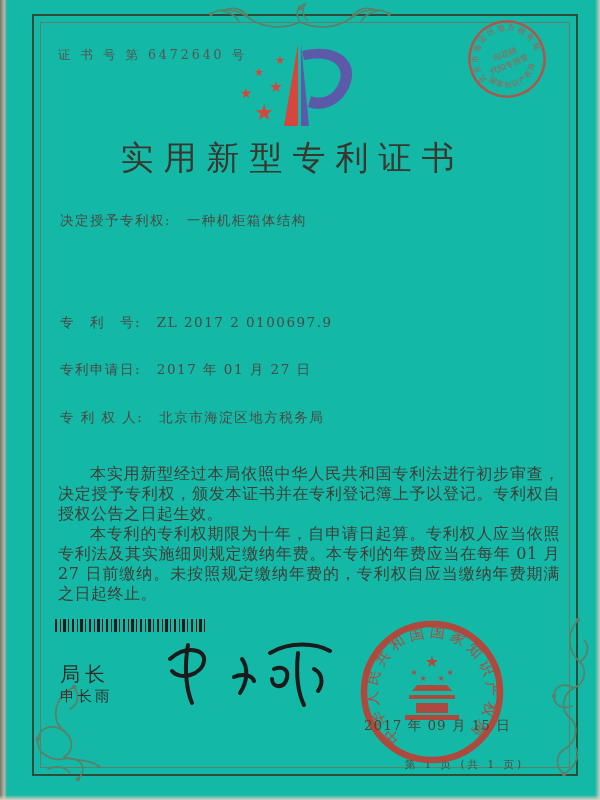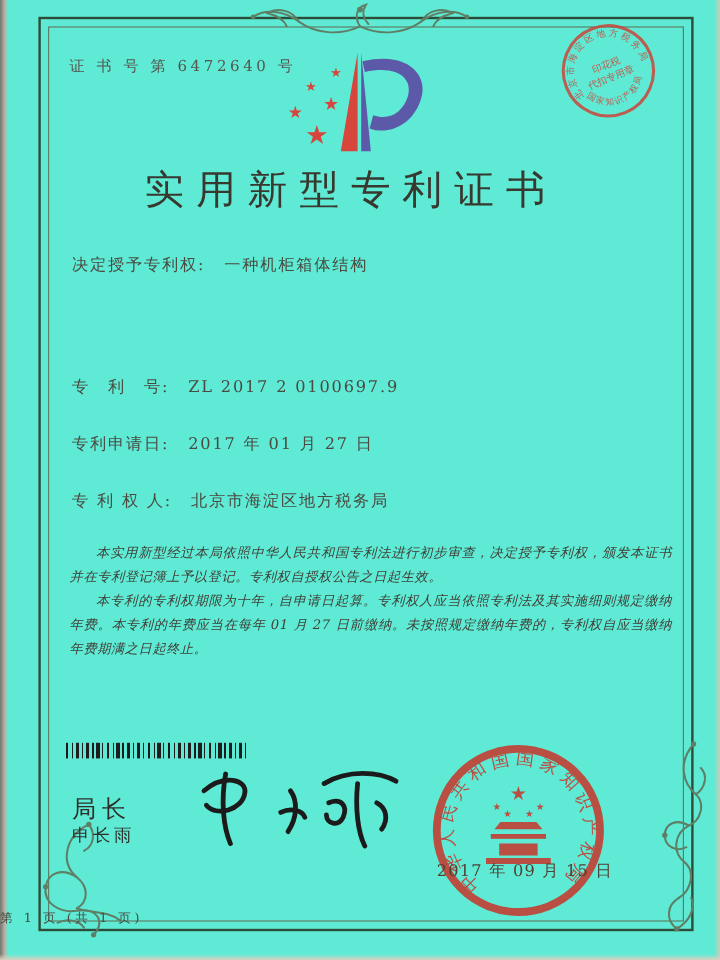--- a/index.html
+++ b/index.html
@@ -1,18 +1,18 @@
 <!DOCTYPE html>
 <html><head>
 <meta charset="utf-8">
 <style>
   html,body{margin:0;padding:0;}
   .page{
     position:relative; width:600px; height:800px; overflow:hidden;
-    background:#5eead4;
+    background:#14b8a6;
     font-family:"DejaVu Serif", serif;
     color:#3f3e36;
   }
   
   .scan-edge-left{position:absolute;left:0;top:0;width:7px;height:800px;
     background:linear-gradient(90deg,#74746c,#b9b6aa 60%,rgba(185,182,170,0));}
   .scan-edge-right{position:absolute;right:0;top:0;width:5px;height:800px;
     background:linear-gradient(270deg,#cfcaba,rgba(207,202,186,0));}
   .scan-edge-bottom{position:absolute;left:0;bottom:0;width:600px;height:5px;
     background:linear-gradient(0deg,#d8d2bf,rgba(216,210,191,0));}
@@ -21,36 +21,36 @@
     border:2.5px solid #2e4c3a;box-sizing:border-box;}
   .frame-inner{position:absolute;left:40px;top:22px;width:530px;height:746px;
     border:1px solid #5f7f68;box-sizing:border-box;}
   .cert-no{position:absolute;left:58px;top:47px;font-size:12.5px;letter-spacing:3px;color:#56554c;}
   .logo{position:absolute;left:232px;top:40px;width:136px;height:90px;}
   .title{position:absolute;left:0;top:136px;width:585px;text-align:center;
     font-size:33px;letter-spacing:10px;color:#38382f;font-weight:500;}
   .field-row{position:absolute;left:60px;font-size:13.5px;letter-spacing:1.5px;color:#4b4a41;white-space:nowrap;}
   .field-row .val{margin-left:10px;}
   .row1{top:212px}.row2{top:264px}.row3{top:314px}.row4{top:361px}.row5{top:409px}.row6{top:448px}
-  .body-block{position:absolute;left:58px;top:451px;width:502px;font-size:11px;
-    line-height:20px;color:#403f37;text-align:justify;font-style:italic;}
+  .body-block{position:absolute;left:58px;top:464px;width:502px;font-size:16px;
+    line-height:20px;color:#403f37;text-align:justify;}
   .body-block p{margin:0;text-indent:2em;letter-spacing:0.5px;}
   .barcode{position:absolute;left:55px;top:619px;width:152px;height:13px;
     background:repeating-linear-gradient(90deg,#1d1d1d 0 2px,transparent 2px 5px,
       #1d1d1d 5px 6px,transparent 6px 8px,#1d1d1d 8px 11px,transparent 11px 13px,
       #1d1d1d 13px 14px,transparent 14px 17px);}
   .officer-title{position:absolute;left:60px;top:661px;font-size:20px;letter-spacing:5px;
     color:#2e2e2a;font-family:Liberation Mono, monospace;}
   .officer-name{position:absolute;left:60px;top:687px;font-size:14.5px;letter-spacing:3px;
     color:#2e2e2a;font-family:"DejaVu Sans",sans-serif;}
   .signature{position:absolute;left:150px;top:634px;width:190px;height:84px;}
   .office-seal{position:absolute;left:359px;top:619px;width:146px;height:146px;opacity:.88;z-index:3;}
   .issue-date{position:absolute;left:364px;top:717px;font-size:13.5px;letter-spacing:1px;
     color:#513f33;z-index:4;}
-  .page-footer{position:absolute;left:0;top:758px;width:524px;text-align:left;
+  .page-footer{position:absolute;left:0;top:758px;width:524px;text-align:right;
     font-size:10.5px;letter-spacing:3px;color:#4a4a41;}
   .tax-seal{position:absolute;left:466px;top:18px;width:82px;height:82px;
     transform:rotate(-22deg);opacity:.85;z-index:3;}
   .ornament{position:absolute;}
   .orn-top{left:185px;top:0;width:230px;height:30px;}
   .orn-bl{left:28px;top:681px;width:86px;height:102px;}
   .orn-br{left:536px;top:616px;width:56px;height:162px;}
   svg text{font-family:"DejaVu Serif",serif;}
 </style>
 </head>

